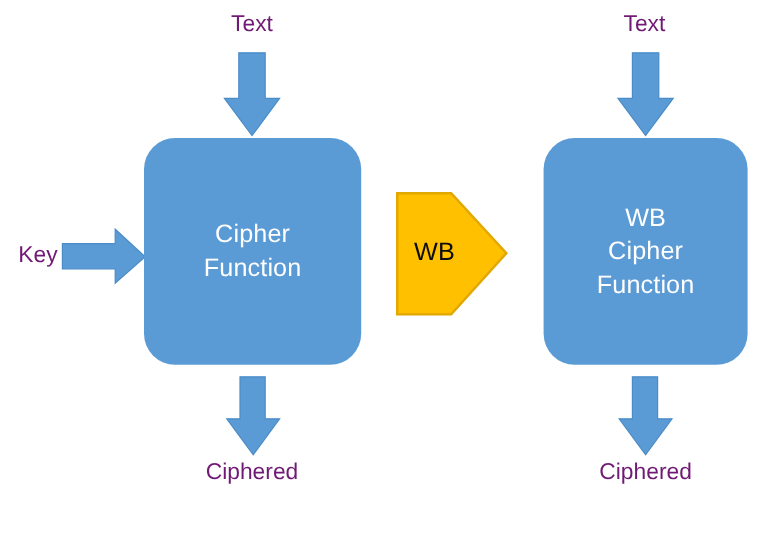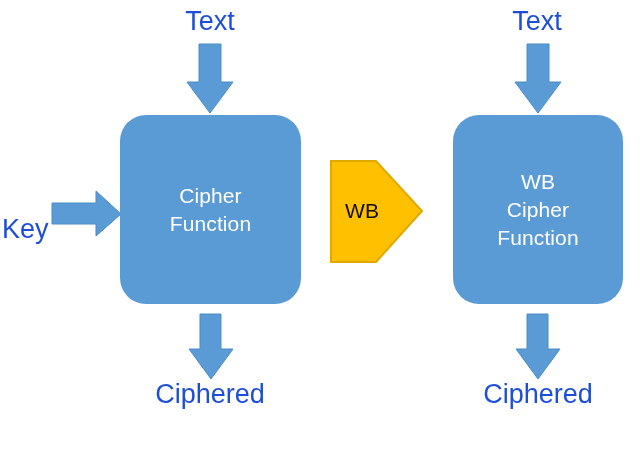--- a/index.html
+++ b/index.html
@@ -30,22 +30,22 @@
     color: #ffffff;
     font-size: 21px;
     line-height: 28px;
     text-align: center;
     font-weight: 400;
     white-space: pre-line;
     letter-spacing: 0.1px;
   }
   .plain-label {
     position: absolute;
-    color: #1d4ed8;
-    font-size: 27px;
+    color: #701a75;
+    font-size: 19px;
     line-height: 26px;
     text-align: center;
     white-space: nowrap;
   }
   .arrow-svg {
     position: absolute;
     overflow: visible;
   }
   .wb-label {
     position: absolute;
@@ -60,21 +60,21 @@
 <body>
 
 <div id="canvas">
 
   <div class="plain-label" style="left: 150px; top: 8px; width: 120px;">Text</div>
 
   <svg class="arrow-svg" style="left: 186px; top: 44px;" width="48" height="70" viewBox="0 0 48 70">
     <polygon points="13,0 35,0 35,38 47,38 24,69 1,38 13,38" fill="#5B9BD5" stroke="#4A8CC7" stroke-width="1"></polygon>
   </svg>
 
-  <div class="plain-label" style="left: 2px; top: 216px; width: 46px; text-align: center;">Key</div>
+  <div class="plain-label" style="left: 2px; top: 200px; width: 46px; text-align: right;">Key</div>
 
   <svg class="arrow-svg" style="left: 52px; top: 190px;" width="70" height="48" viewBox="0 0 70 48">
     <polygon points="0,13 44,13 44,1 69,24 44,46 44,34 0,34" fill="#5B9BD5" stroke="#4A8CC7" stroke-width="1"></polygon>
   </svg>
 
   <div class="node-box" style="left: 120px; top: 115px; width: 181px; height: 189px;">
     <div class="node-label">Cipher
 Function</div>
   </div>
 

